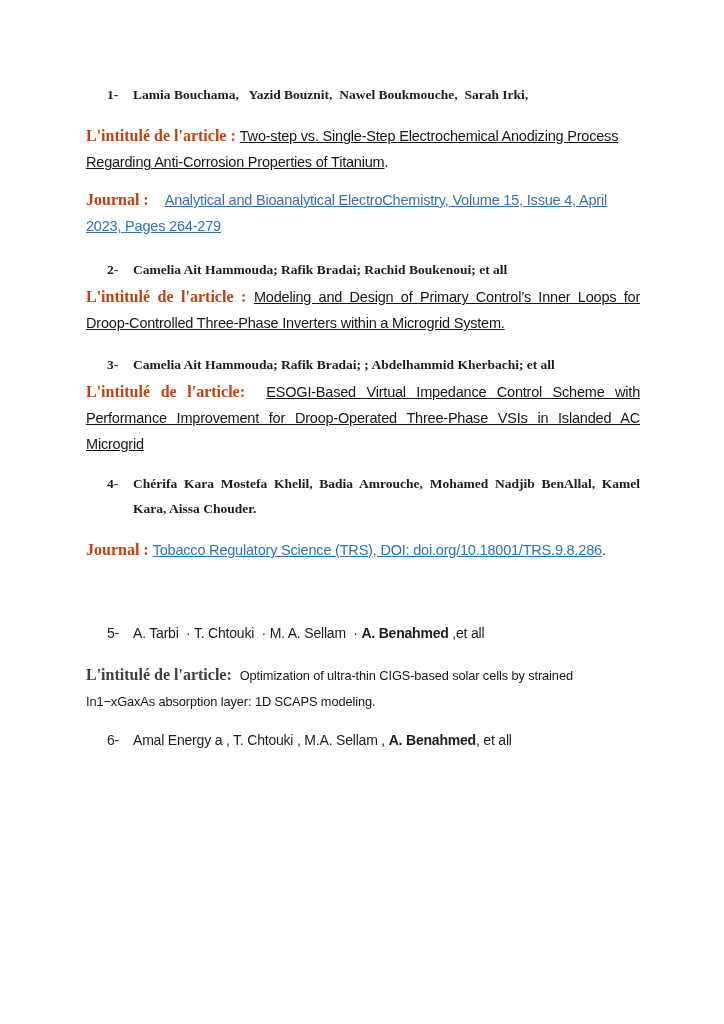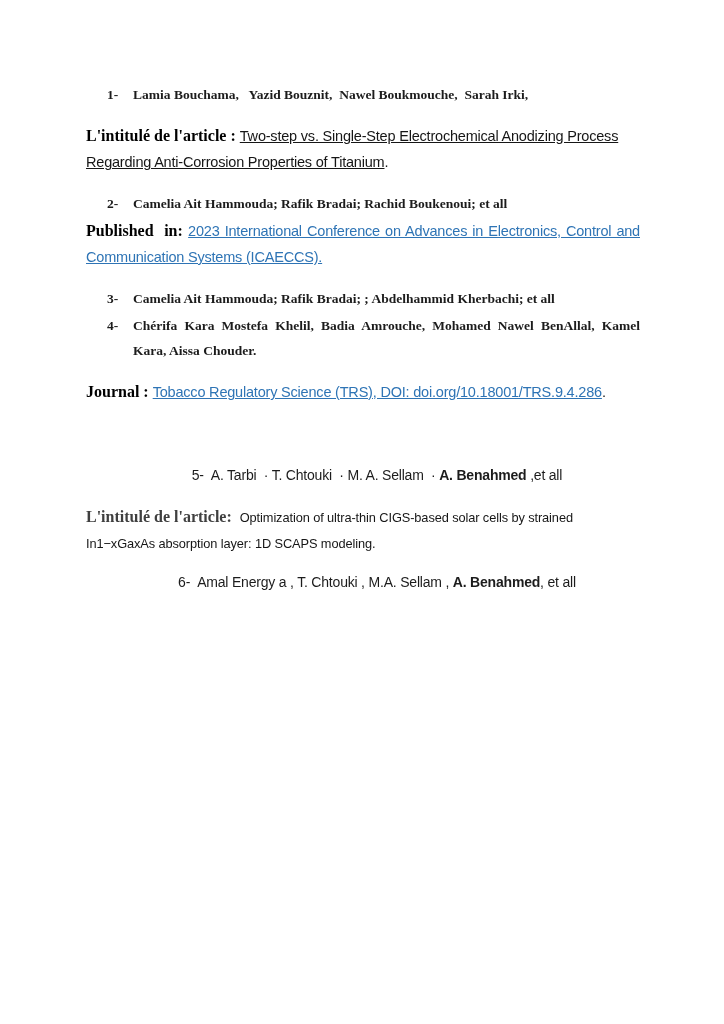--- a/index.html
+++ b/index.html
@@ -17,42 +17,41 @@
     color: #161616;
   }
   .content {
     padding: 82px 84px 0 86px;
   }
   
   .serif-label {
     font-family: "Liberation Serif", serif;
     font-weight: bold;
     font-size: 16px;
-    color: #000000;
+    color: #c2410c;
     white-space: pre-wrap;
   }
   .serif-label.gray {
     color: #3f3f3f;
   }
   .authors-serif {
     font-family: "Liberation Serif", serif;
     font-weight: bold;
     font-size: 13.5px;
     line-height: 19px;
     color: #1c1c1c;
     white-space: pre-wrap;
   }
   .authors-sans {
     font-family: "Liberation Sans", sans-serif;
     font-size: 14px;
     line-height: 19px;
     letter-spacing: -0.2px;
     color: #1c1c1c;
     white-space: pre-wrap;
-    text-align: center;
   }
   .sans-body {
     font-family: "Liberation Sans", sans-serif;
     font-size: 14.5px;
     letter-spacing: -0.2px;
     color: #161616;
   }
   .sans-small {
     font-family: "Liberation Sans", sans-serif;
     font-size: 12.8px;
@@ -93,34 +92,36 @@
 </style>
 </head>
 <body>
 
 <div class="page">
   <div class="content">
 
     <div>
       <p class="para authors-serif numline mb16"><span class="num">1-</span><span>Lamia Bouchama,   Yazid Bouznit,  Nawel Boukmouche,  Sarah Irki,</span></p>
       <p class="para mb12"><span class="serif-label">L'intitulé de l'article : </span><span class="sans-body u">Two-step vs. Single-Step Electrochemical Anodizing Process Regarding Anti-Corrosion Properties of Titanium</span><span class="sans-body">.</span></p>
+      <p class="para mb18"><span class="serif-label sp-tab">Journal :</span><span class="sans-body link">Analytical and Bioanalytical ElectroChemistry,  Volume 15, Issue 4, April 2023, Pages 264-279</span></p>
     </div>
 
     <div>
       <p class="para authors-serif numline mb2"><span class="num">2-</span><span>Camelia Ait Hammouda; Rafik Bradai; Rachid Boukenoui; et all</span></p>
-      <p class="para just mb16"><span class="serif-label">Published  in: </span><span class="sans-body link">2023 International Conference on Advances in Electronics, Control and Communication Systems (ICAECCS).</span></p>
+      <p class="para just mb14"><span class="serif-label">L'intitulé de l'article : </span><span class="sans-body u">Modeling and Design of Primary Control’s Inner Loops for Droop-Controlled Three-Phase Inverters within a Microgrid System.</span></p>
     </div>
 
     <div>
       <p class="para authors-serif numline mb2"><span class="num">3-</span><span>Camelia Ait Hammouda; Rafik Bradai; ; Abdelhammid Kherbachi; et all</span></p>
+      <p class="para just mb14"><span class="serif-label">L'intitulé de l'article:  </span><span class="sans-body u">ESOGI-Based Virtual Impedance Control Scheme with Performance Improvement for Droop-Operated Three-Phase VSIs in Islanded AC Microgrid</span></p>
     </div>
 
     <div>
-      <p class="para authors-serif numline just mb16"><span class="num">4-</span><span>Chérifa Kara Mostefa Khelil, Badia Amrouche, Mohamed Nawel BenAllal, Kamel Kara, Aissa Chouder.</span></p>
-      <p class="para mb58"><span class="serif-label">Journal : </span><span class="sans-body link">Tobacco Regulatory Science (TRS), DOI: doi.org/10.18001/TRS.9.4.286</span><span class="sans-body">.</span></p>
+      <p class="para authors-serif numline just mb16"><span class="num">4-</span><span>Chérifa Kara Mostefa Khelil, Badia Amrouche, Mohamed Nadjib BenAllal, Kamel Kara, Aissa Chouder.</span></p>
+      <p class="para mb58"><span class="serif-label">Journal : </span><span class="sans-body link">Tobacco Regulatory Science (TRS), DOI: doi.org/10.18001/TRS.9.8.286</span><span class="sans-body">.</span></p>
     </div>
 
     <div>
       <p class="para authors-sans numline mb16"><span class="num">5-</span><span>A. Tarbi  · T. Chtouki  · M. A. Sellam  · </span><span class="b">A. Benahmed</span><span> ,et all</span></p>
       <p class="para mb14"><span class="serif-label gray">L'intitulé de l'article:  </span><span class="sans-small">Optimization of ultra-thin CIGS-based solar cells by strained In1−xGaxAs absorption layer: 1D SCAPS modeling.</span></p>
     </div>
 
     <div>
       <p class="para authors-sans numline mb16"><span class="num">6-</span><span>Amal Energy a , T. Chtouki , M.A. Sellam , </span><span class="b">A. Benahmed</span><span>, et all</span></p>
 

